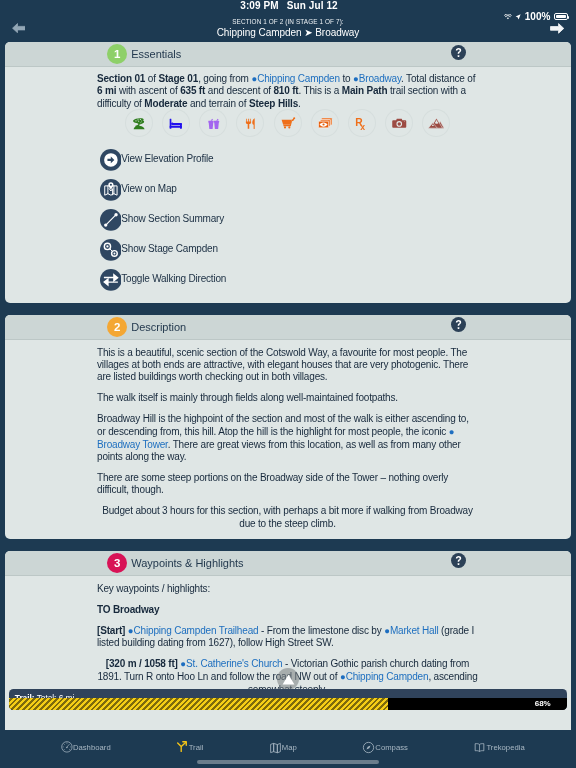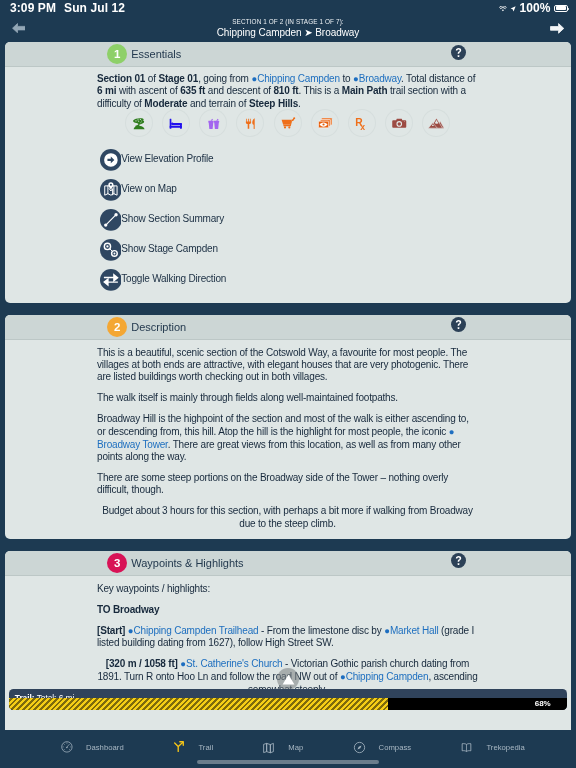--- a/index.html
+++ b/index.html
@@ -9,22 +9,23 @@
     font-family: "Liberation Sans", sans-serif;
     background: #1d3a52;
     overflow: hidden;
     position: relative;
     -webkit-font-smoothing: antialiased;
     transform: translateZ(0);
   }
   
   .statusbar {
     height: 16px; display: flex; align-items: center;
-    padding: 0 8px 0 10px; color: #fff; font-size: 12px; font-weight: bold;
+    padding: 0 8px 0 10px; color: #fff; font-size: 10px; font-weight: bold;
     letter-spacing: .1px;
+    flex-direction: column;
   }
   .sb-left { display: flex; gap: 8px; align-items: center; }
   .sb-right { margin-left: auto; display: flex; align-items: center; gap: 3.4px; }
   .batt { width: 14px; height: 7px; border: .9px solid #fff; border-radius: 2px; position: relative; }
   .batt::after { content:""; position:absolute; right:-2.4px; top:2px; width:1.4px;height:2.6px;background:#fff;border-radius:0 1px 1px 0; }
   .batt i { position:absolute; left:.7px; top:.7px; bottom:.7px; background:#fff; border-radius:.8px; display:block; }
 
   
   .navbar { height: 26px; display: flex; align-items: center; padding: 0 11.3px 0 11.7px; position: relative; }
   .nav-title { position: absolute; left: 60px; right: 60px; text-align: center; color: #fff; line-height:1.05;}
@@ -78,21 +79,21 @@
   .progress { position:absolute; left:0; right:0; bottom:0; height: 12.8px; background:#000; overflow:hidden; }
   .progress .fill { position:absolute; left:0; top:0; bottom:0;
      background: repeating-linear-gradient(-45deg, #f5ce16 0 2.15px, #7d6a0c 2.15px 4.05px); }
   .pct { position:absolute; right:16px; top:0; bottom:0; display:flex; align-items:center; color:#fff; font-size:8px; font-weight:bold; }
   .chev { position:absolute; right:5px; top:3.5px; color:#04090f; font-size:15px; font-weight:bold; line-height:1; }
 
   
   .tabbar { position:absolute; left:0; right:0; top:730px; height:38px; display:flex;
             align-items:flex-start; background:#1d3a52; padding:10px 51.2px 0 61.1px;
             justify-content:space-between; }
-  .tab { display:flex; align-items:center; gap:13px;
+  .tab { display:flex; align-items:center; gap:0;
          color:#a9b8c4; font-size:7.7px; height:14px; letter-spacing:0.02px; }
   .tab.active [data-name="trail-fork-icon"] { color:#f5c518; }
   .homebar { position:absolute; left:50%; transform:translateX(-50%); top:759.5px;
              width:182px; height:4px; background:#6b7d8c; border-radius:2px;}
   
   .scrolltop { position:absolute; left:277px; top:668px; width:22px; height:22px; border-radius:50%;
                background:rgba(120,125,128,.55); display:flex; align-items:center; justify-content:center; }
 </style>
 </head>
 <body>

